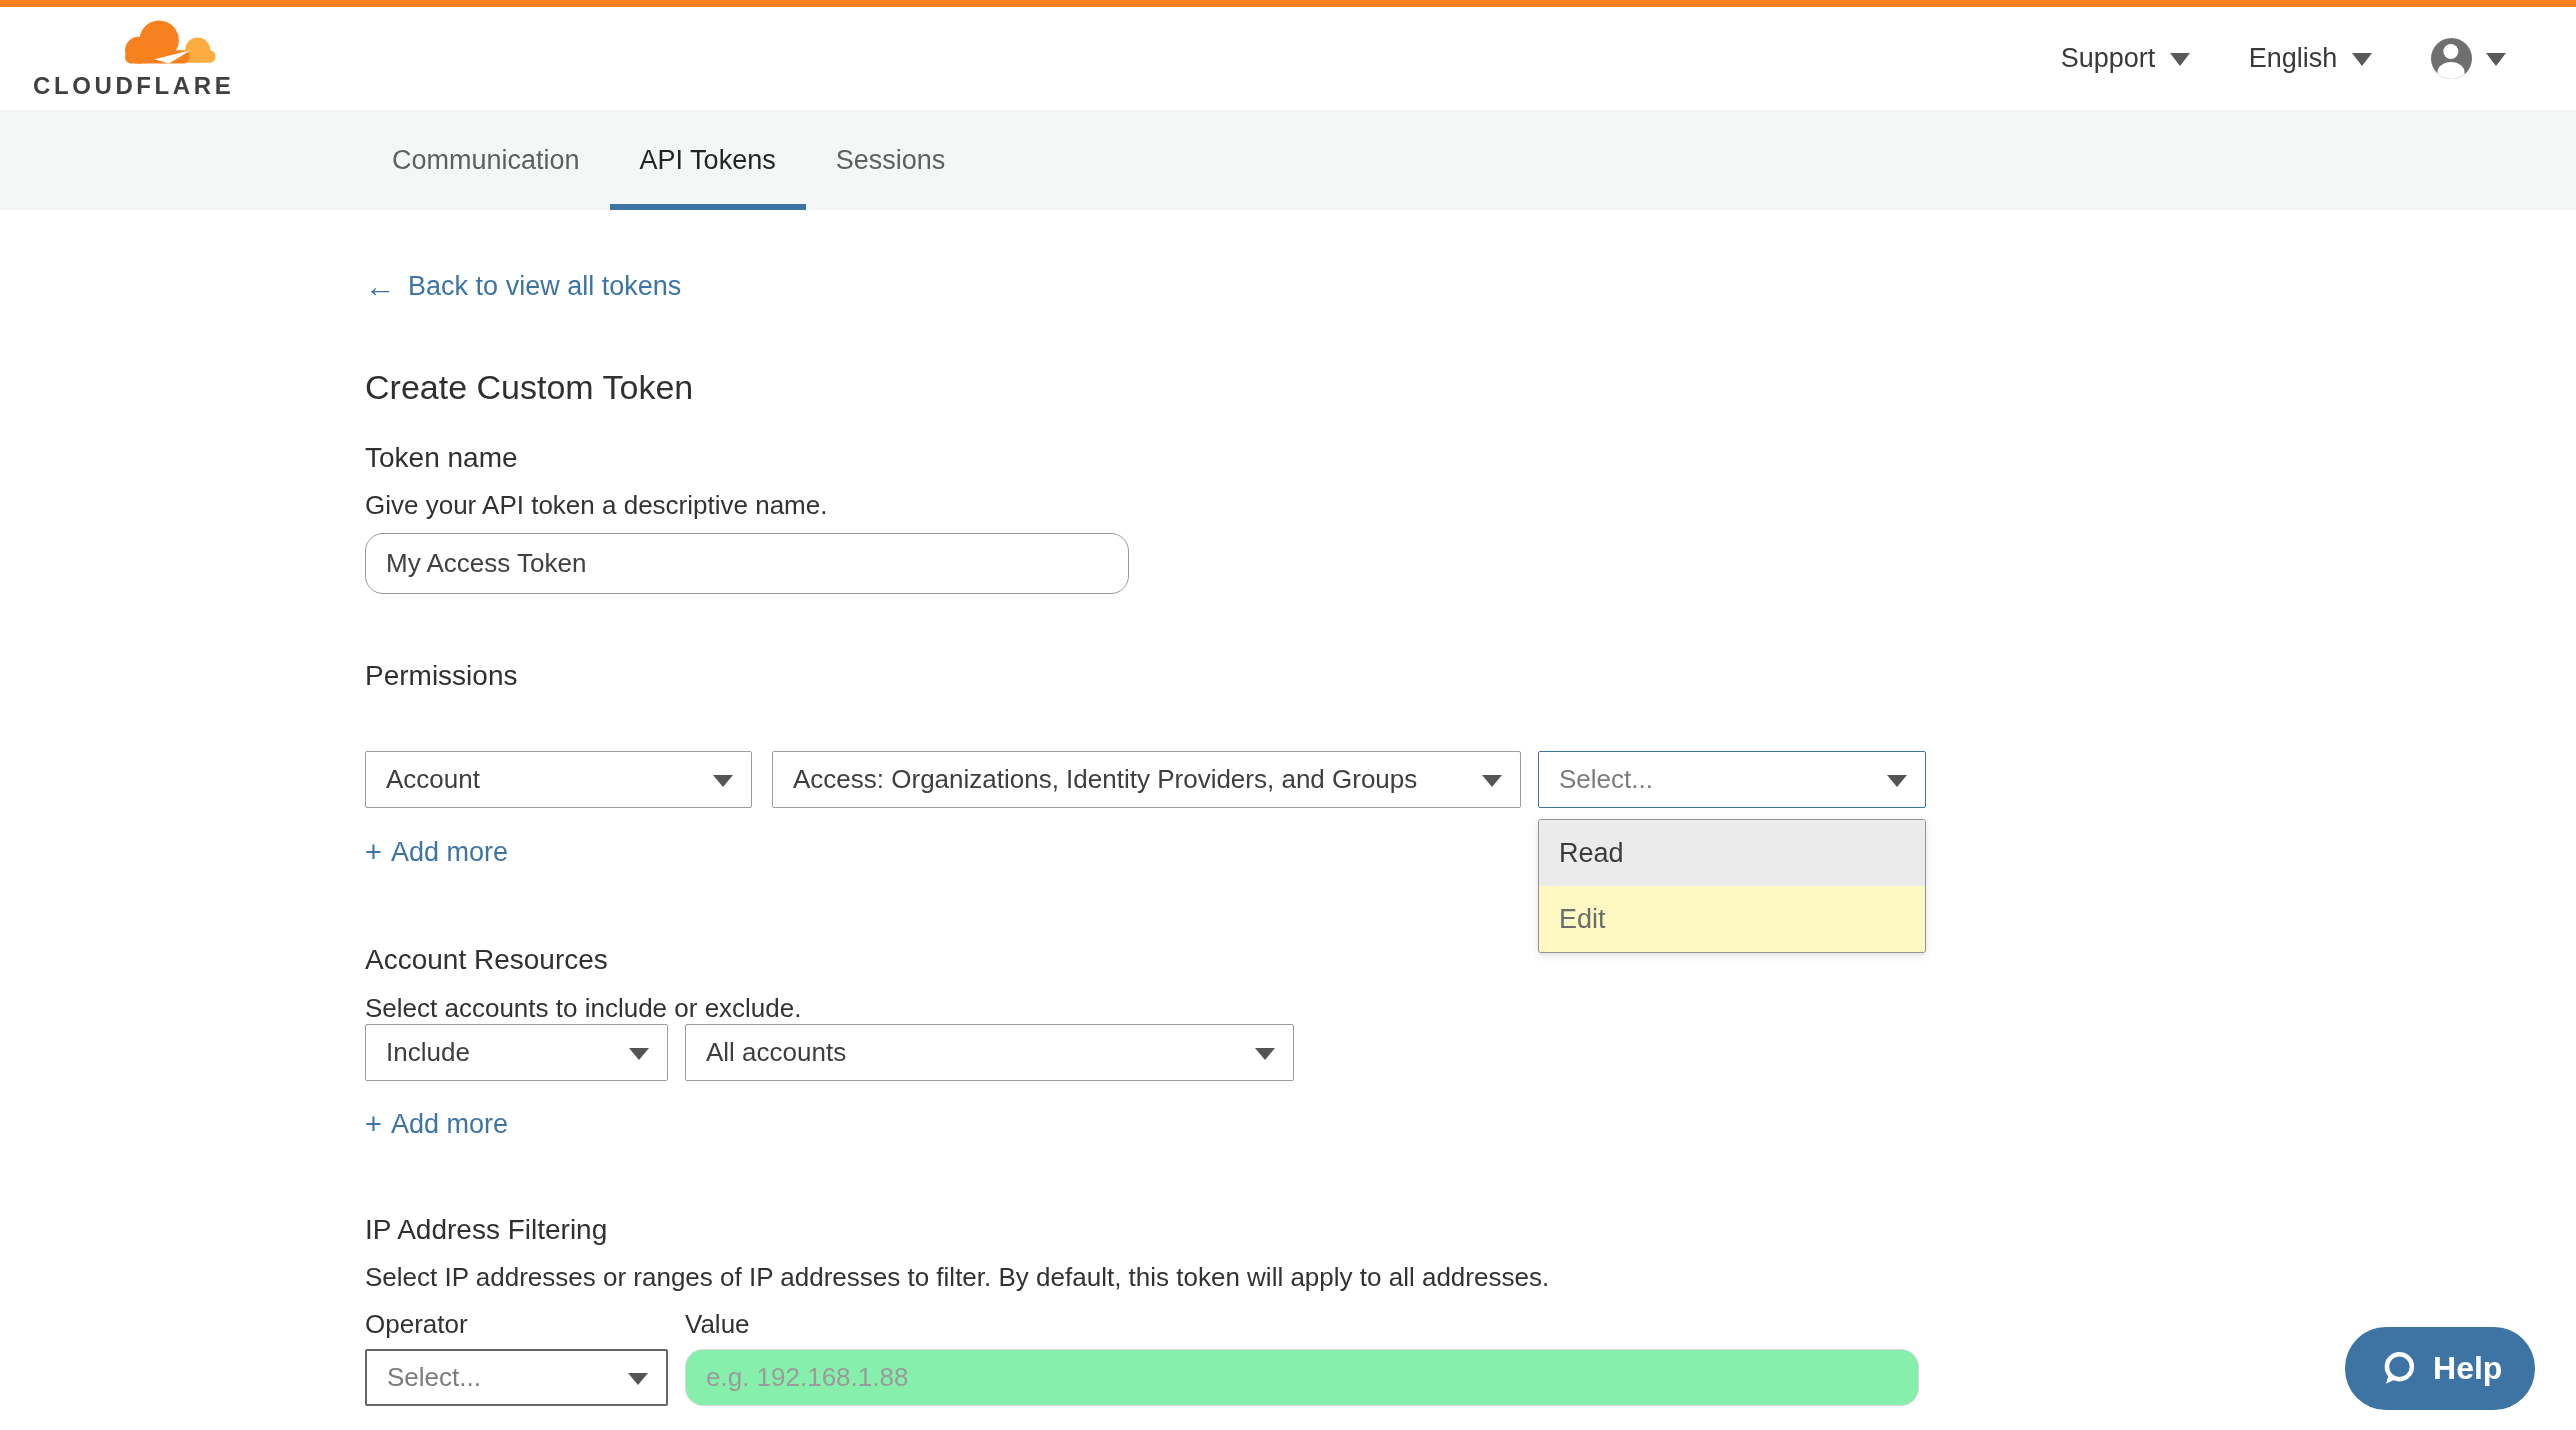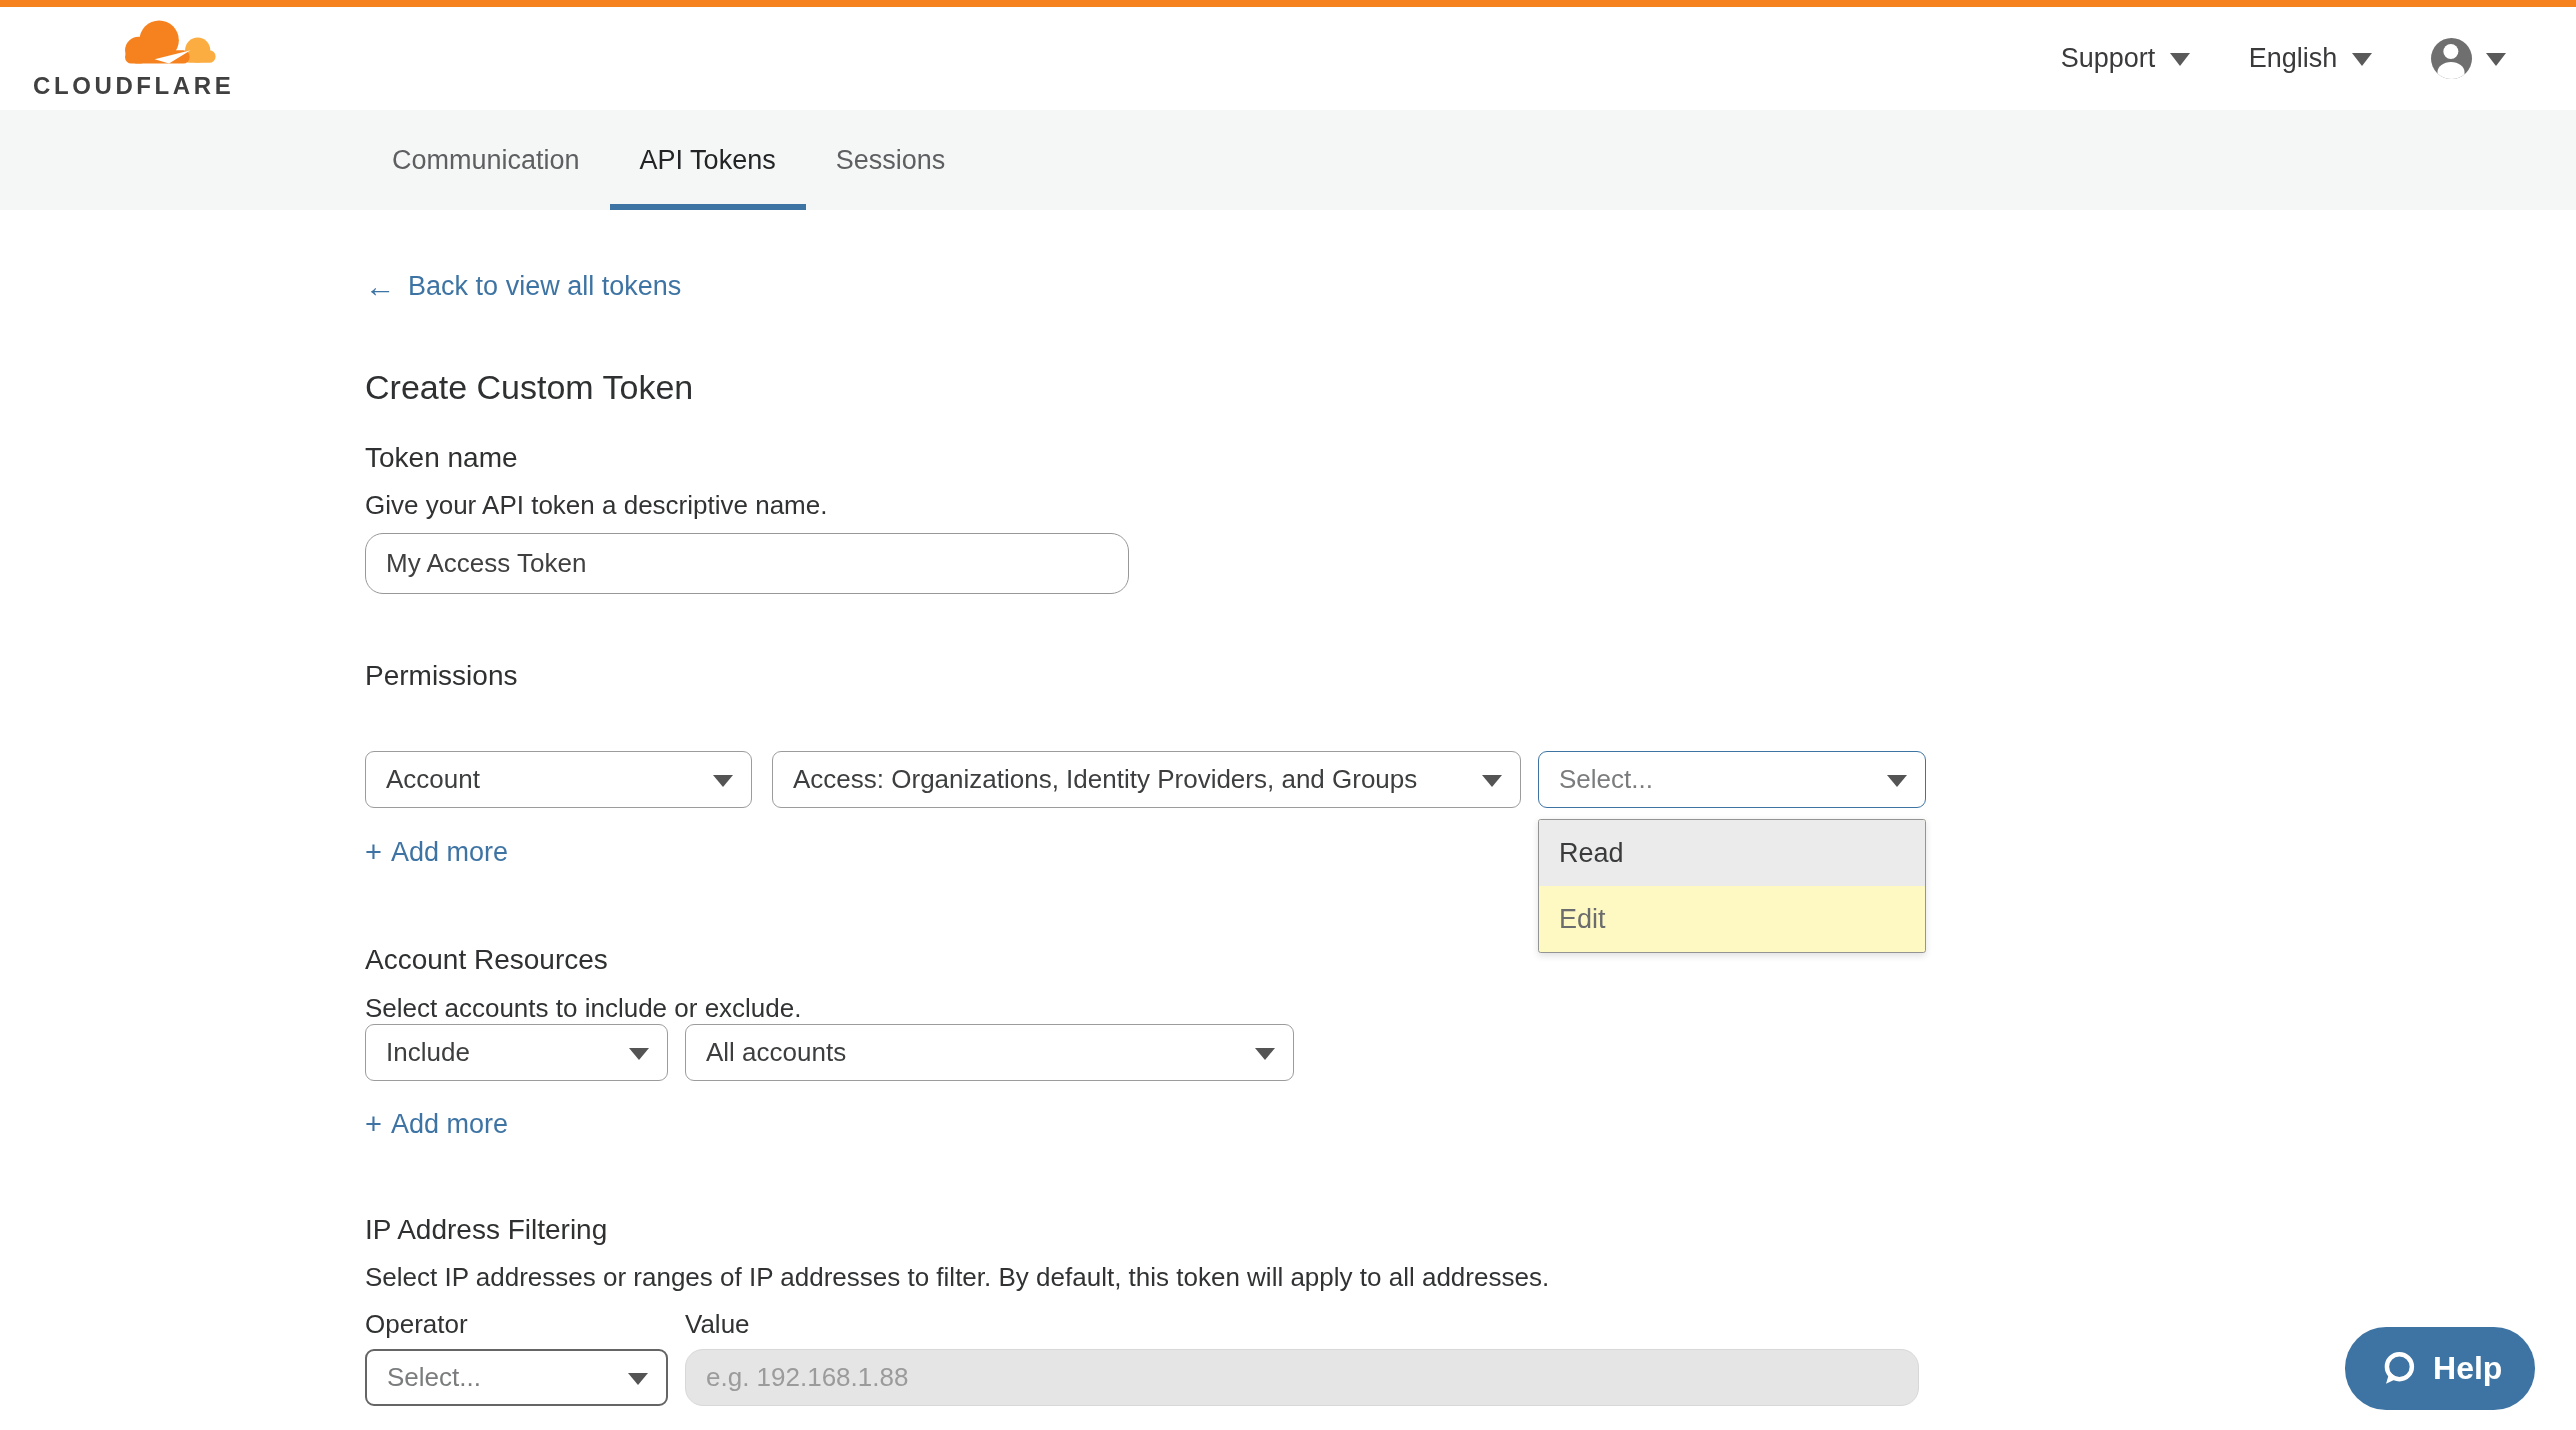--- a/index.html
+++ b/index.html
@@ -36,25 +36,25 @@
   
   .back { position:absolute; left:365px; top:271px; display:flex; align-items:center; gap:12.6px;
     color:#3e74a4; font-size:27px; cursor:pointer; text-decoration:none; }
   .back .arrow { font-size:30.5px; line-height:1; }
   h1.page-title { position:absolute; left:365px; top:368px; font-size:34px; font-weight:500; color:#2f3031; }
   .sec-h { position:absolute; left:365px; font-size:28px; font-weight:500; color:#2f3031; }
   .sec-p { position:absolute; left:365px; font-size:26px; font-weight:400; color:#313233; }
 
   .text-input { position:absolute; height:61px; border:1.8px solid #989898; border-radius:18px;
     background:#fff; font-family:"Liberation Sans", sans-serif; font-size:26px; color:#404040; padding:0 20px; outline:none; }
-  .text-input.disabled { background:#e5e5e5; border-color:#d8d8d8; }
+  .text-input.disabled { background:#86efac; border-color:#d8d8d8; }
   .text-input.disabled::placeholder { color:#9b9b9b; }
   .text-input::placeholder { color:#9b9b9b; }
 
-  .select { position:absolute; height:57px; border:1.8px solid #9c9c9c; border-radius:9px; background:#fff;
+  .select { position:absolute; height:57px; border:1.8px solid #9c9c9c; border-radius:2px; background:#fff;
     display:flex; align-items:center; justify-content:space-between; padding:0 18px 0 20px;
     font-size:26px; color:#3d3e3f; cursor:pointer; }
   .select .caret { border-left-width:10px; border-right-width:10px; border-top-width:12.6px; border-top-color:#545454; }
   .select.placeholder { color:#7b7c7d; }
   .select.focused { border:1.8px solid #3e74a4; }
   .select.dark-border { border:2.7px solid #656565; }
 
   .dropdown-menu { position:absolute; left:1538px; top:819px; width:388px; background:#fef9c3;
     border:1.8px solid #949494; border-radius:2.7px; box-shadow:0 2.7px 7.2px rgba(0,0,0,.12); overflow:hidden; }
   .menu-option { height:66px; display:flex; align-items:center; padding-left:20px; font-size:27px;

